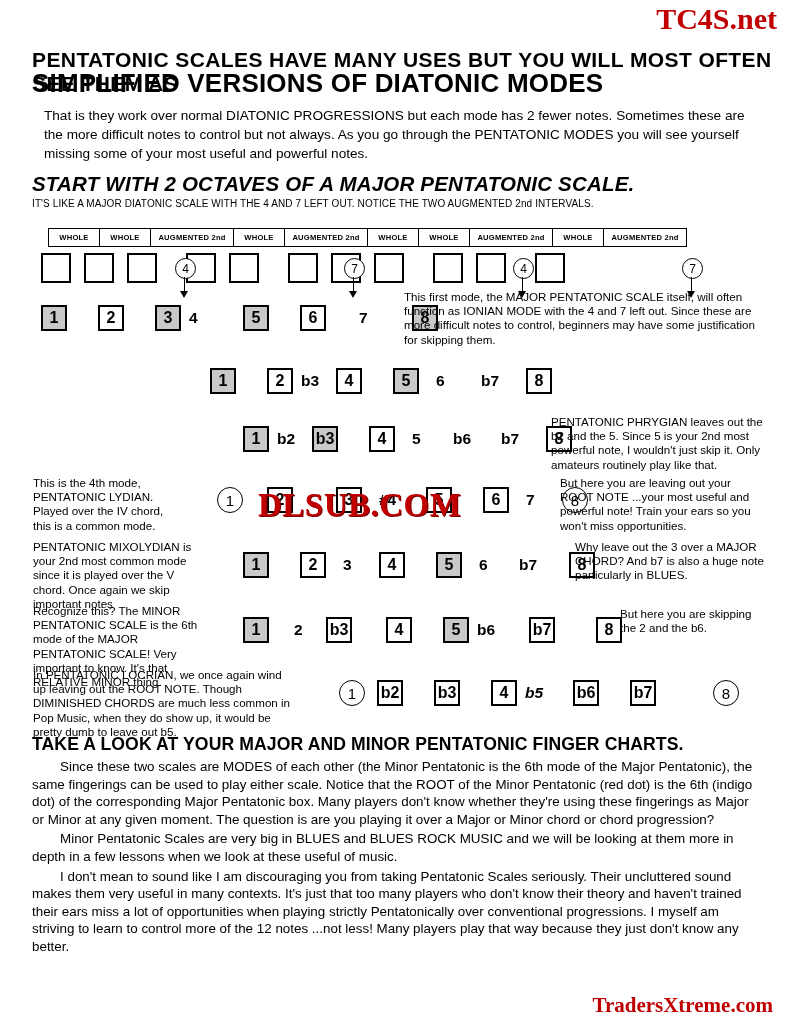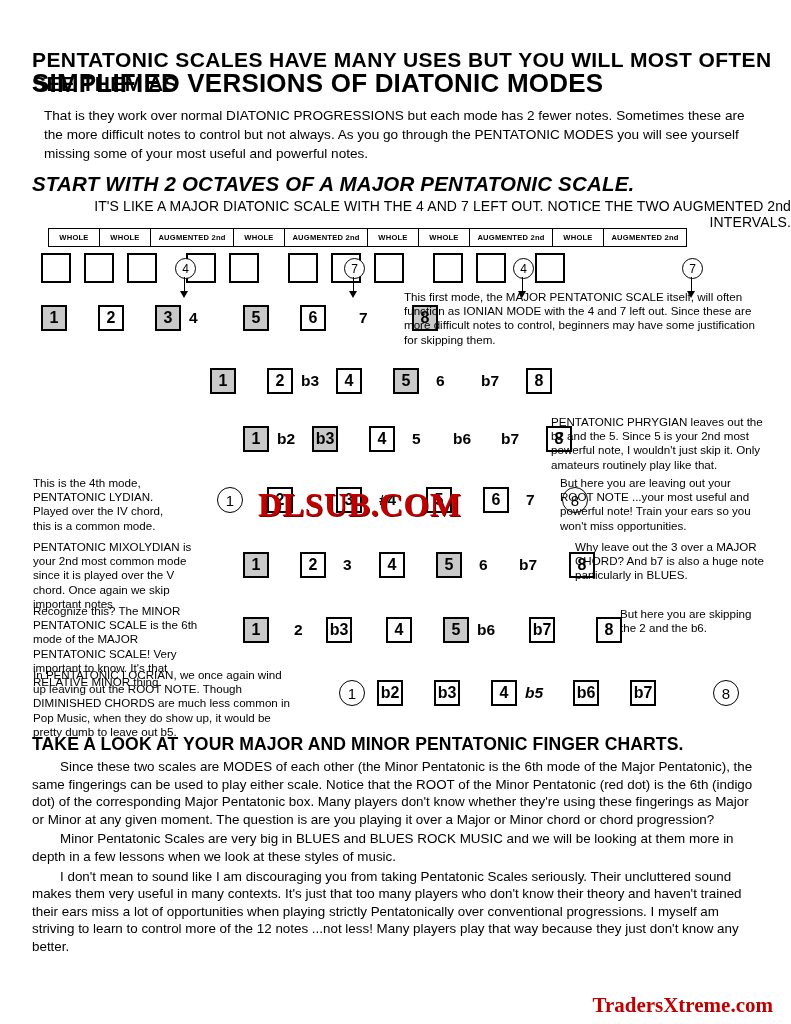--- a/index.html
+++ b/index.html
@@ -71,23 +71,22 @@
     left: 32px;
     font-size: 20.5px;
     font-weight: bold;
     font-style: italic;
     letter-spacing: 0.2px;
   }
   .subline3 {
     position: absolute;
     top: 198px;
     left: 32px;
-    font-size: 14px;
+    font-size: 10px;
     letter-spacing: 0.1px;
-    text-align: right;
   }
 
   
   .interval-row {
     position: absolute;
     top: 228px;
     left: 48px;
     display: flex;
     gap: 0;
   }
@@ -216,20 +215,21 @@
     letter-spacing: 0.5px;
     text-shadow: 1px 1px 0 #7a0000;
     z-index: 50;
   }
 </style>
 </head>
 <body>
 
 <div class="page">
 
+  <div class="brand-top">TC4S.net</div>
 
   <div class="headline1">PENTATONIC SCALES HAVE MANY USES BUT YOU WILL MOST OFTEN SEE THEM AS</div>
   <div class="headline2">SIMPLIFIED VERSIONS OF DIATONIC MODES</div>
   <div class="para1">That is they work over normal DIATONIC PROGRESSIONS but each mode has 2 fewer notes. Sometimes these are the more difficult notes to control but not always. As you go through the PENTATONIC MODES you will see yourself missing some of your most useful and powerful notes.</div>
 
   <div class="headline3">START WITH 2 OCTAVES OF A MAJOR PENTATONIC SCALE.</div>
   <div class="subline3">IT'S LIKE A MAJOR DIATONIC SCALE WITH THE 4 AND 7 LEFT OUT. NOTICE THE TWO AUGMENTED 2nd INTERVALS.</div>
 
   <div class="interval-row">
     <div class="interval-cell iw">WHOLE</div>
@@ -359,19 +359,19 @@
     <div class="cellbox" style="left:532px;">b6</div>
     <div class="cellbox" style="left:589px;">b7</div>
     <div class="cellcirc" style="left:672px;">8</div>
   </div>
   <div class="note-block" style="top:668px; left:33px; width:260px;">In PENTATONIC LOCRIAN, we once again wind up leaving out the ROOT NOTE. Though DIMINISHED CHORDS are much less common in Pop Music, when they do show up, it would be pretty dumb to leave out b5.</div>
 
   <div class="headline4">TAKE A LOOK AT YOUR MAJOR AND MINOR PENTATONIC FINGER CHARTS.</div>
 
   <div class="para2">
     <p>Since these two scales are MODES of each other (the Minor Pentatonic is the 6th mode of the Major Pentatonic), the same fingerings can be used to play either scale. Notice that the ROOT of the Minor Pentatonic (red dot) is the 6th (indigo dot) of the corresponding Major Pentatonic box. Many players don't know whether they're using these fingerings as Major or Minor at any given moment. The question is are you playing it over a Major or Minor chord or chord progression?</p>
-    <p>Minor Pentatonic Scales are very big in BLUES and BLUES ROCK MUSIC and we will be looking at them more in depth in a few lessons when we look at these styles of music.</p>
+    <p>Minor Pentatonic Scales are very big in BLUES and BLUES ROCK MUSIC and we will be looking at them more in depth in a few lessons when we look at these useful of music.</p>
     <p>I don't mean to sound like I am discouraging you from taking Pentatonic Scales seriously. Their uncluttered sound makes them very useful in many contexts. It's just that too many players who don't know their theory and haven't trained their ears miss a lot of opportunities when playing strictly Pentatonically over conventional progressions. I myself am striving to learn to control more of the 12 notes ...not less! Many players play that way because they just don't know any better.</p>
   </div>
 
   <div class="brand-bottom">TradersXtreme.com</div>
 
 </div>
 
 </body></html>

